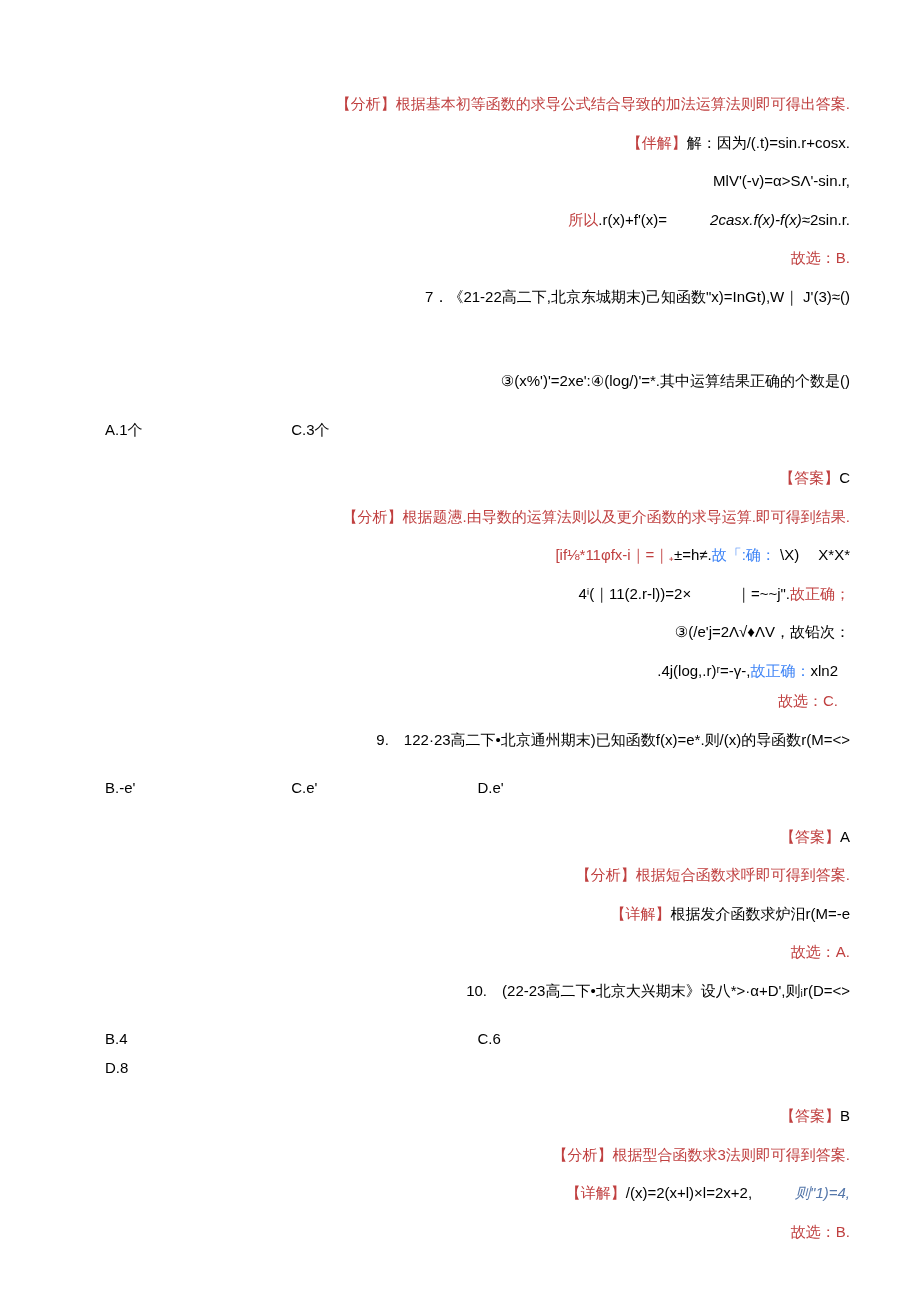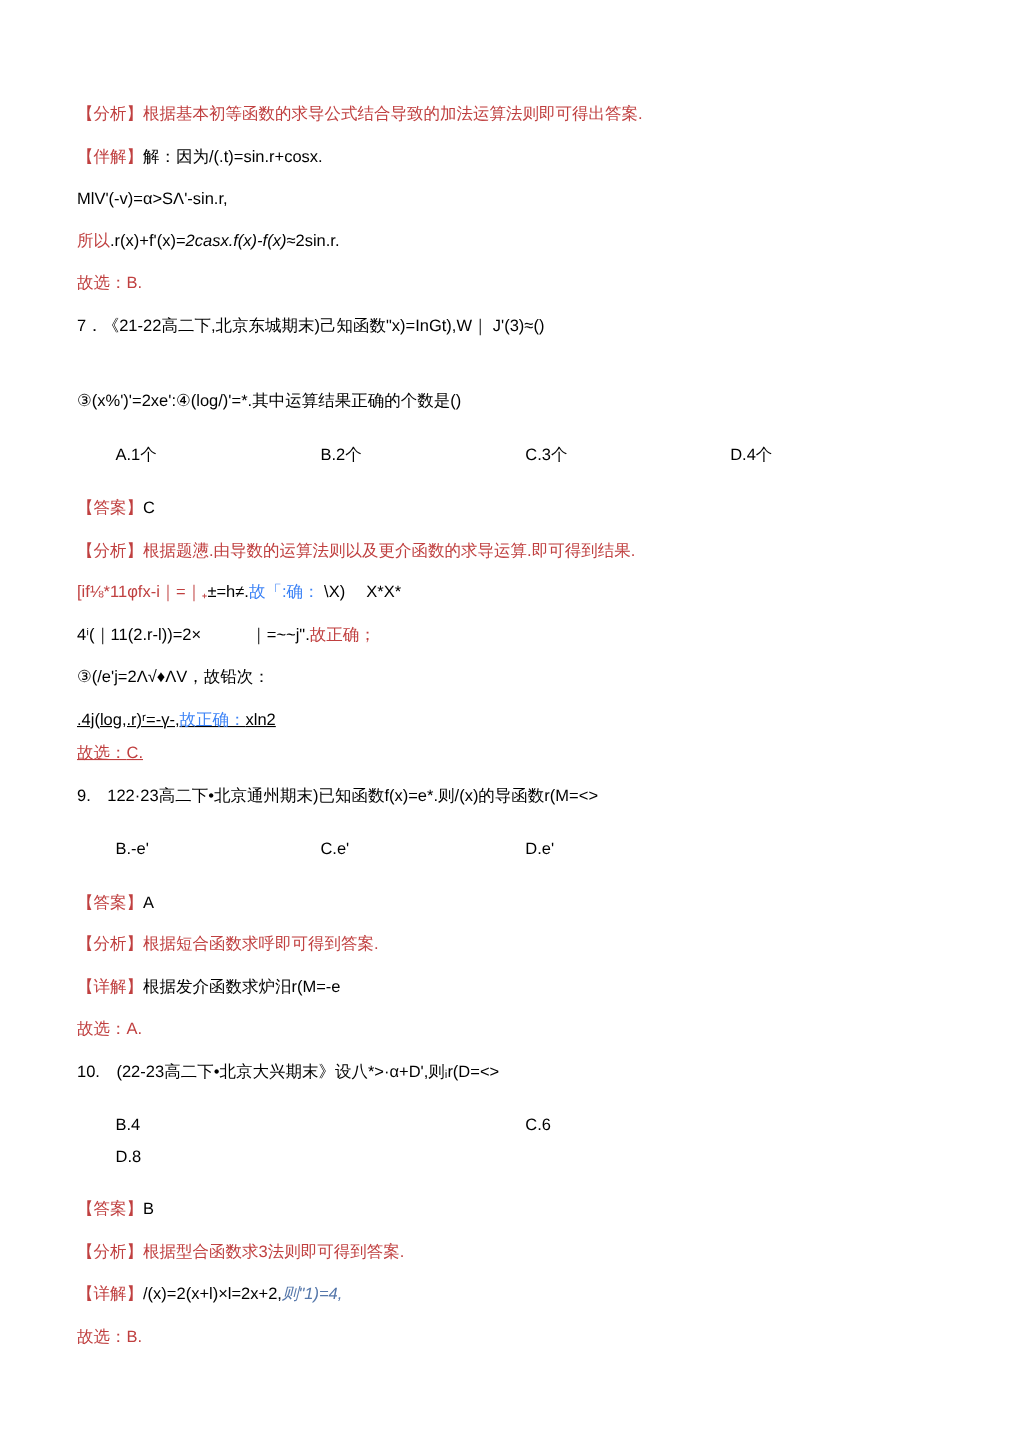--- a/index.html
+++ b/index.html
@@ -11,40 +11,40 @@
       font-family: "Microsoft YaHei", "SimSun", sans-serif;
       width: 920px;
       background: #fff;
       padding: 80px 70px 60px 70px;
       font-size: 15px;
       line-height: 1.9;
       color: #000;
     }
     p {
       margin: 10px 0;
+      text-align: right;
     }
     .red { color: #c04040; }
     .orange { color: #3b82f6; }
     .blue { color: #5577aa; }
     .options {
       display: flex;
       flex-wrap: wrap;
       padding-left: 35px;
       margin: 20px 0;
     }
     .options > div {
       width: 25%;
     }
     .options-2col > div {
       width: 50%;
     }
-    .italic { font-style: italic; }
+    .italic { font-style: italic; margin-left: 43px; }
     .compact-line {
-      margin: 2px 0;
-      text-decoration: underline;
+      margin: 2px 12px;
     }
   </style>
 </head>
 <body>
 
 <p>
   <span class="red">【分析】</span><span class="red">根据基本初等函数的求导公式结合导致的加法运算法则即可得出答案.</span>
 </p>
 
 <p>
@@ -56,27 +56,25 @@
 <p>
   <span class="red">所以</span><span>.r(x)+f'(x)=</span><span class="italic">2casx.f(x)-f(x)</span><span>≈2sin.r.</span>
 </p>
 
 <p class="red">
   <span>故选：</span><span>B.</span>
 </p>
 
 <p>7．《21-22高二下,北京东城期末)己知函数"x)=InGt),W｜ J'(3)≈()</p>
 
-<p style="margin-top:40px;">③(x%')'=2xe':④(log/)'=*.其中运算结果正确的个数是()</p>
+<p style="margin-top:56px;">③(x%')'=2xe':④(log/)'=*.其中运算结果正确的个数是()</p>
 
 <div class="options">
   <div>A.1个</div>
-  <div>B.2个</div>
   <div>C.3个</div>
-  <div>D.4个</div>
 </div>
 
 <p>
   <span class="red">【答案】</span><span>C</span>
 </p>
 
 <p>
   <span class="red">【分析】</span><span class="red">根据题懑.由导数的运算法则以及更介函数的求导运算.即可得到结果.</span>
 </p>
 

